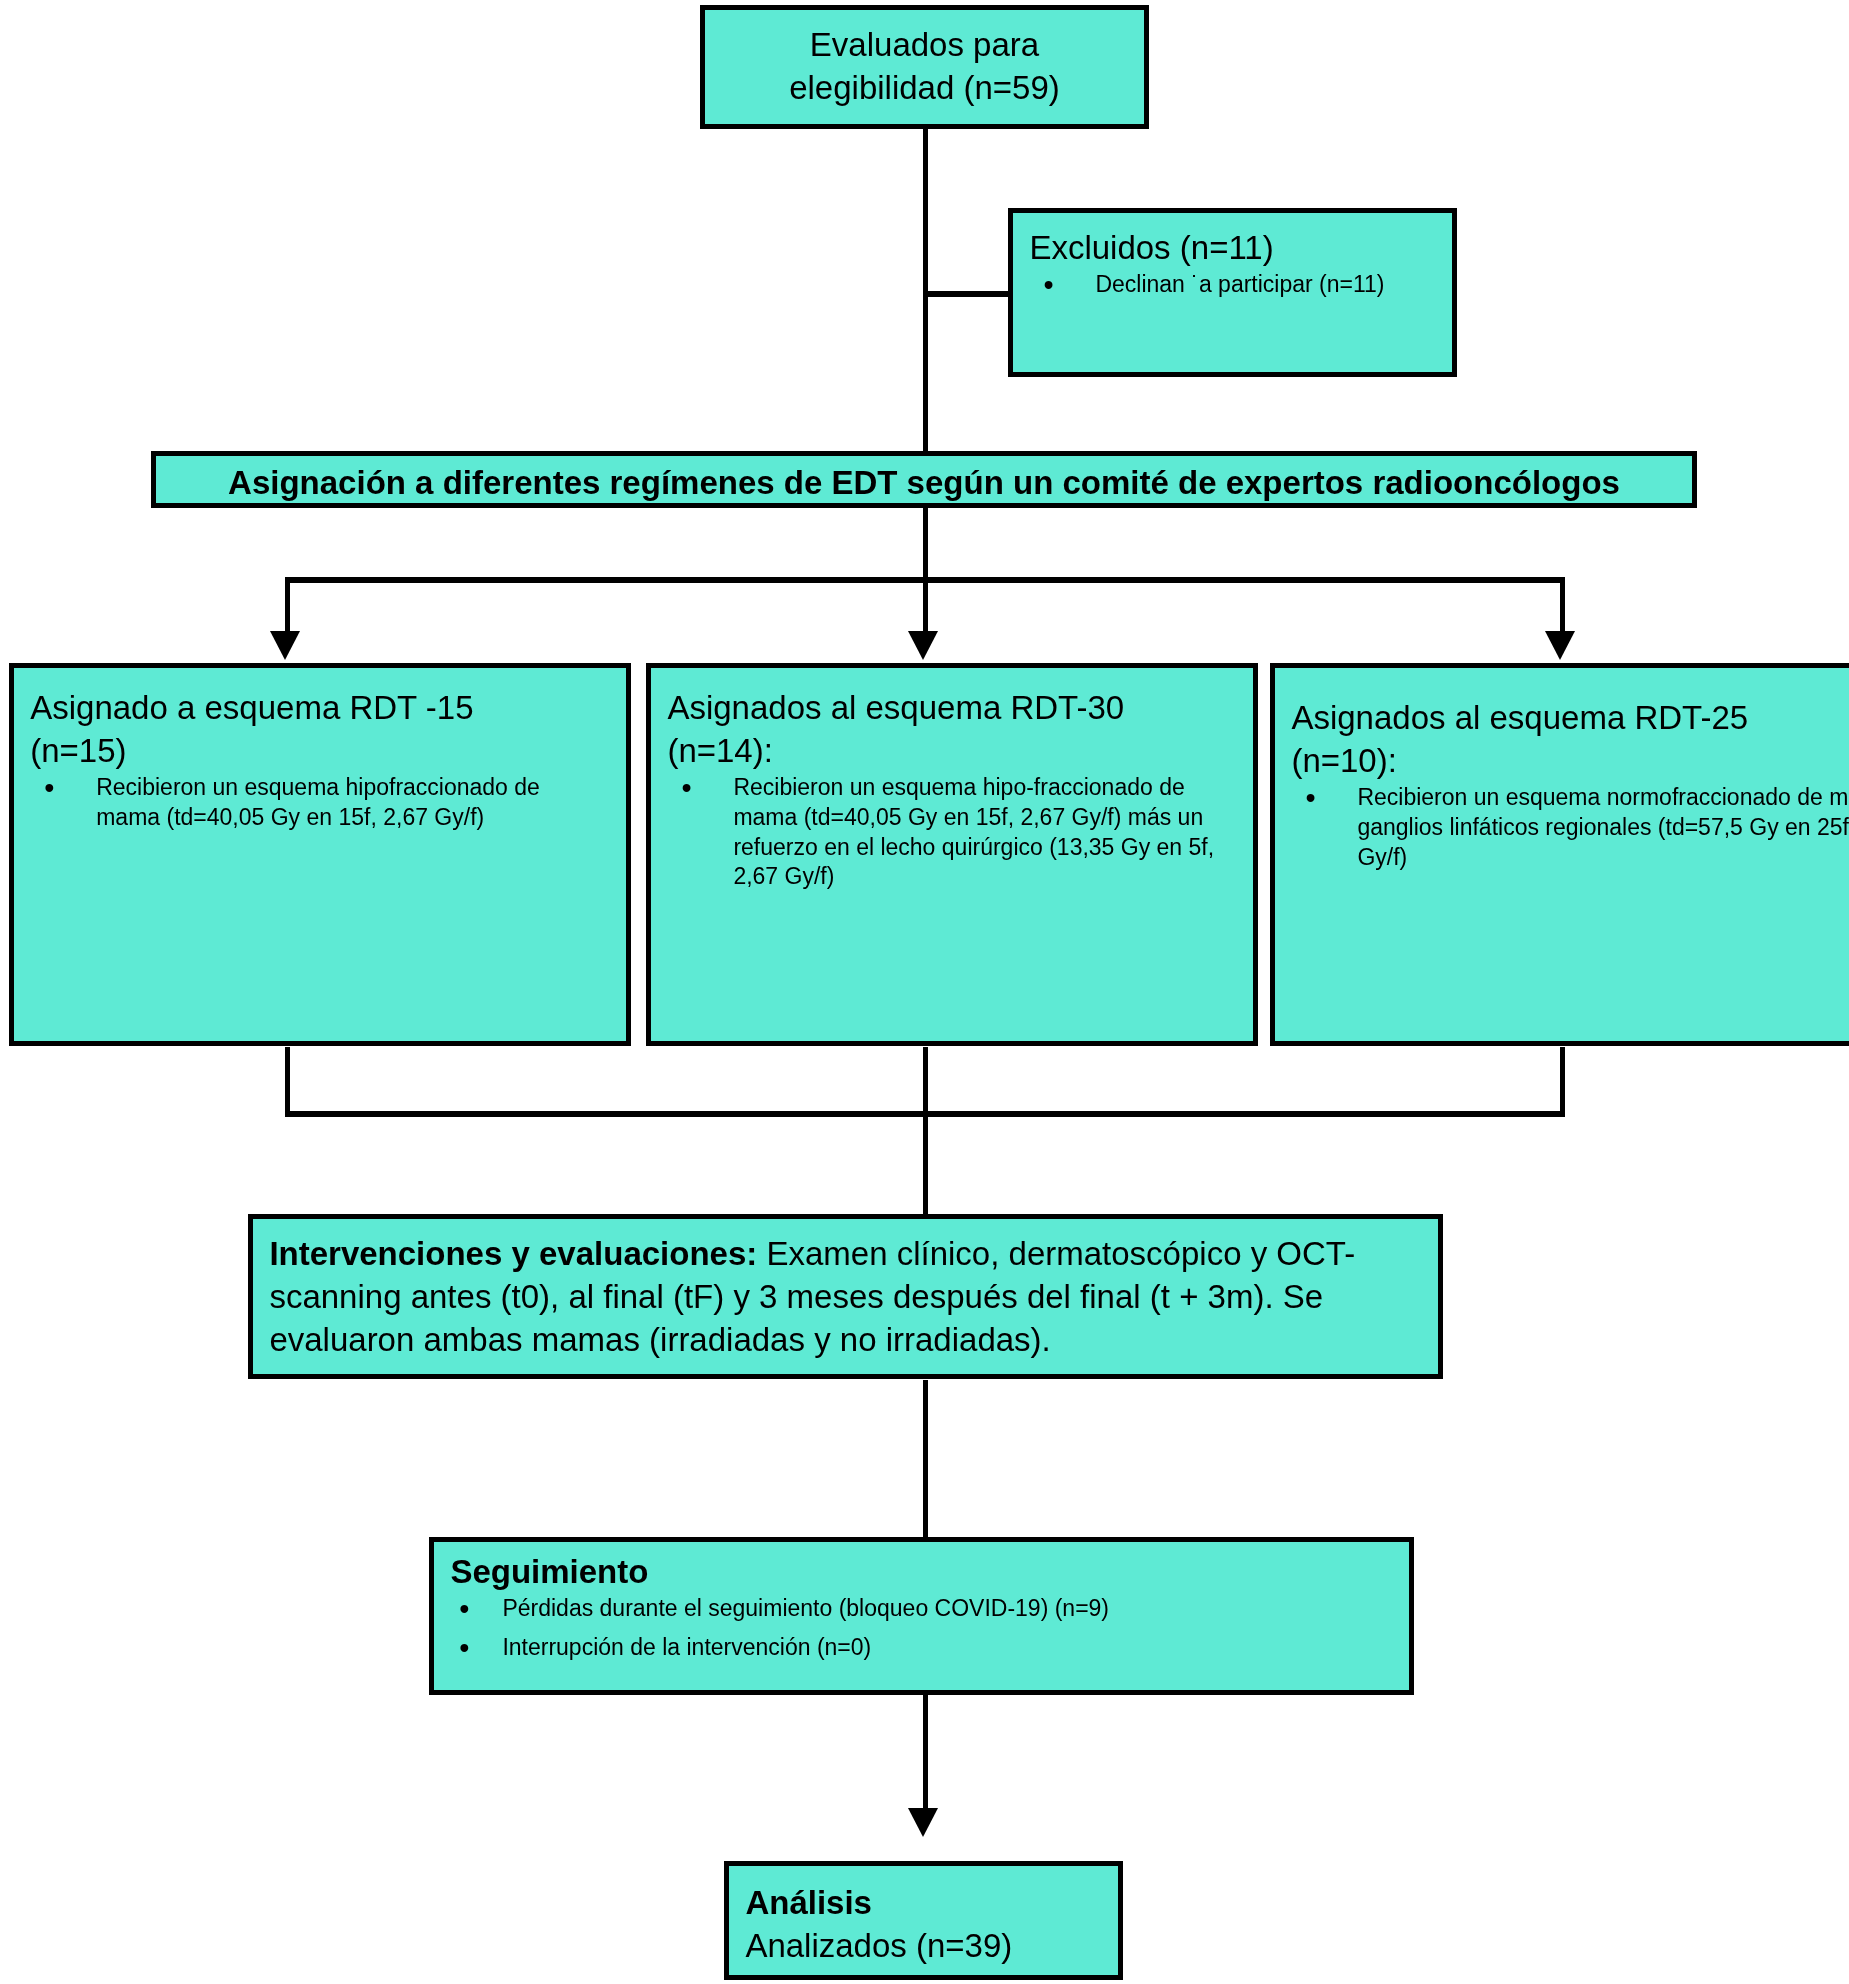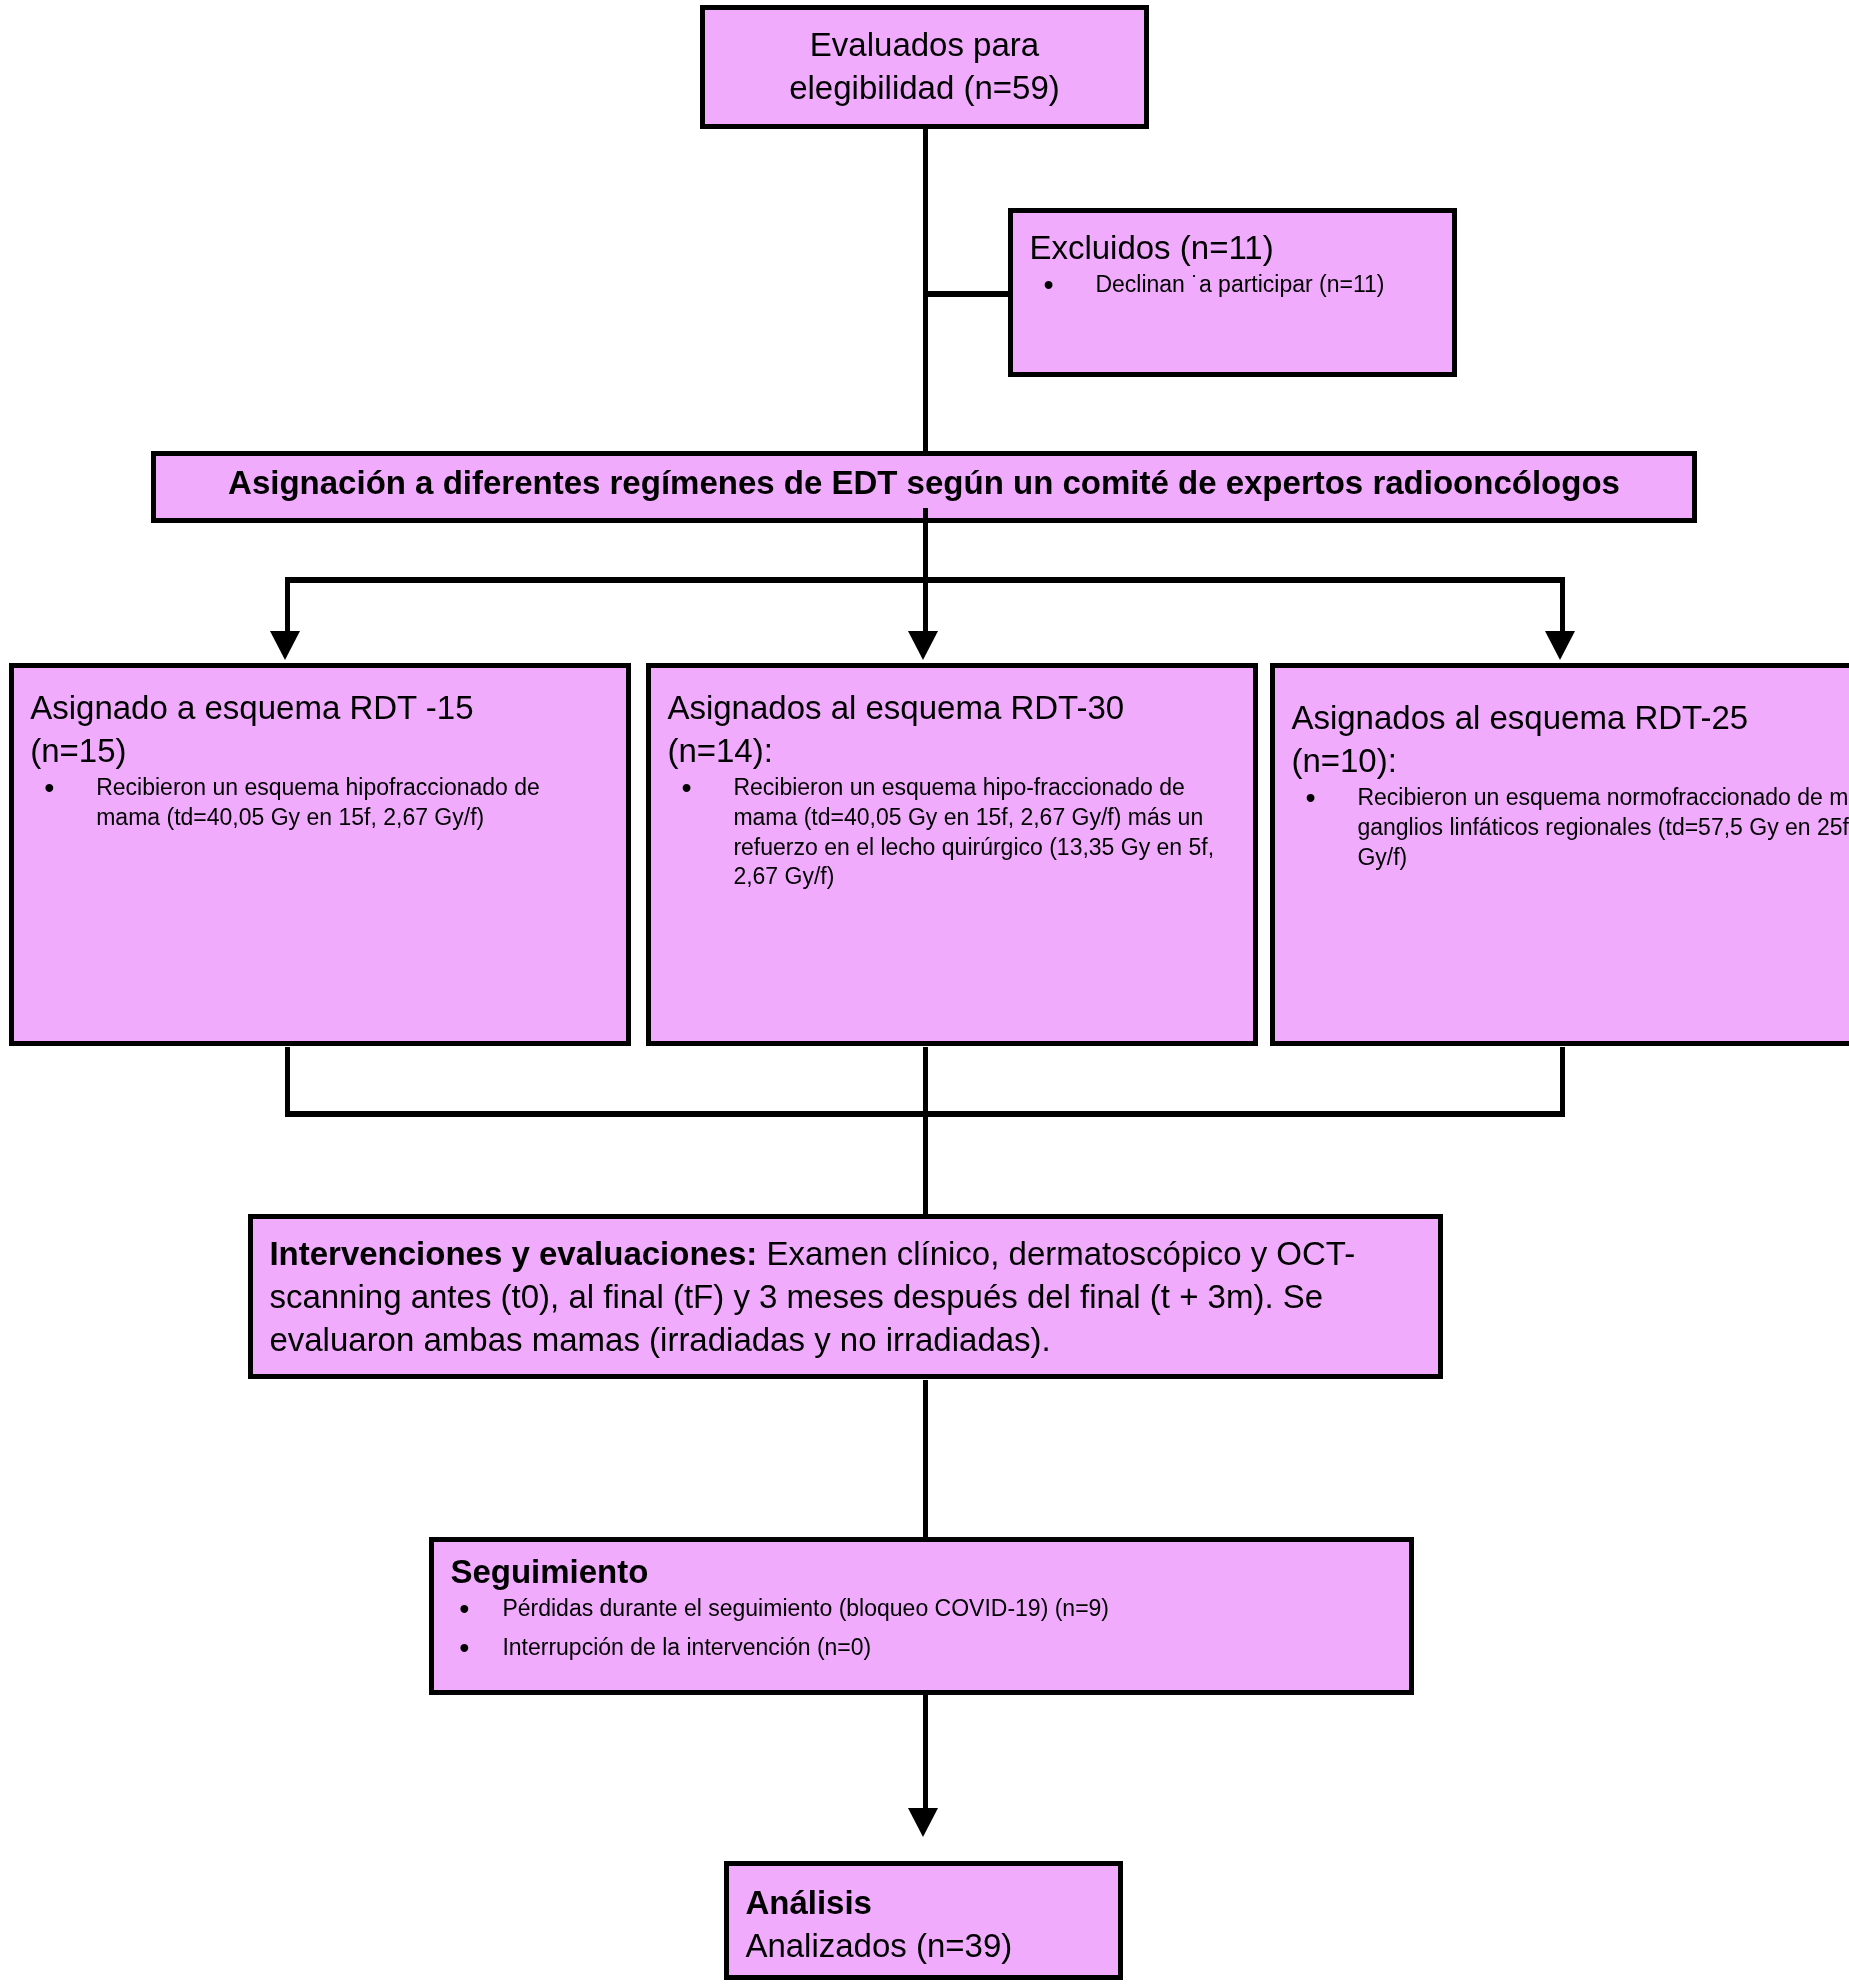--- a/index.html
+++ b/index.html
@@ -11,21 +11,21 @@
     width:1850px;
     height:1985px;
     background:#ffffff;
     overflow:hidden;
   }
 
   
   .box{
     position:absolute;
     box-sizing:border-box;
-    background:#f0abfc;
+    background:#5eead4;
     border:5.7px solid #000000;
     color:#000000;
     line-height:1.30;
   }
   .box .pad{
     padding:14px 16.4px 11.3px 16.4px;
   }
   .ctr{ text-align:center; }
 
   .t-reg{ font-size:33px; font-weight:400; }
@@ -88,21 +88,21 @@
 
   <div class="box" style="left:1008px; top:208px; width:449px; height:169px;">
     <div class="pad">
       <div class="t-reg">Excluidos (n=11)</div>
       <ul class="blist">
         <li>Declinan ˙a participar (n=11)</li>
       </ul>
     </div>
   </div>
 
-  <div class="box" style="left:151px; top:451px; width:1546px; height:72px;">
+  <div class="box" style="left:151px; top:451px; width:1546px; height:57px;">
     <div class="pad ctr" style="padding-top:6.3px;">
       <div class="t-reg t-bold">Asignación a diferentes regímenes de EDT según un comité de expertos radiooncólogos</div>
     </div>
   </div>
 
   <div class="ln vl" style="left:923px; top:508px; height:69px;"></div>
   <div class="ln hl" style="left:285px; top:577px; width:1280px;"></div>
 
   <div class="ln vl" style="left:285px; top:577px; height:63px;"></div>
   <div class="arrow" style="left:270px; top:631px;"></div>

